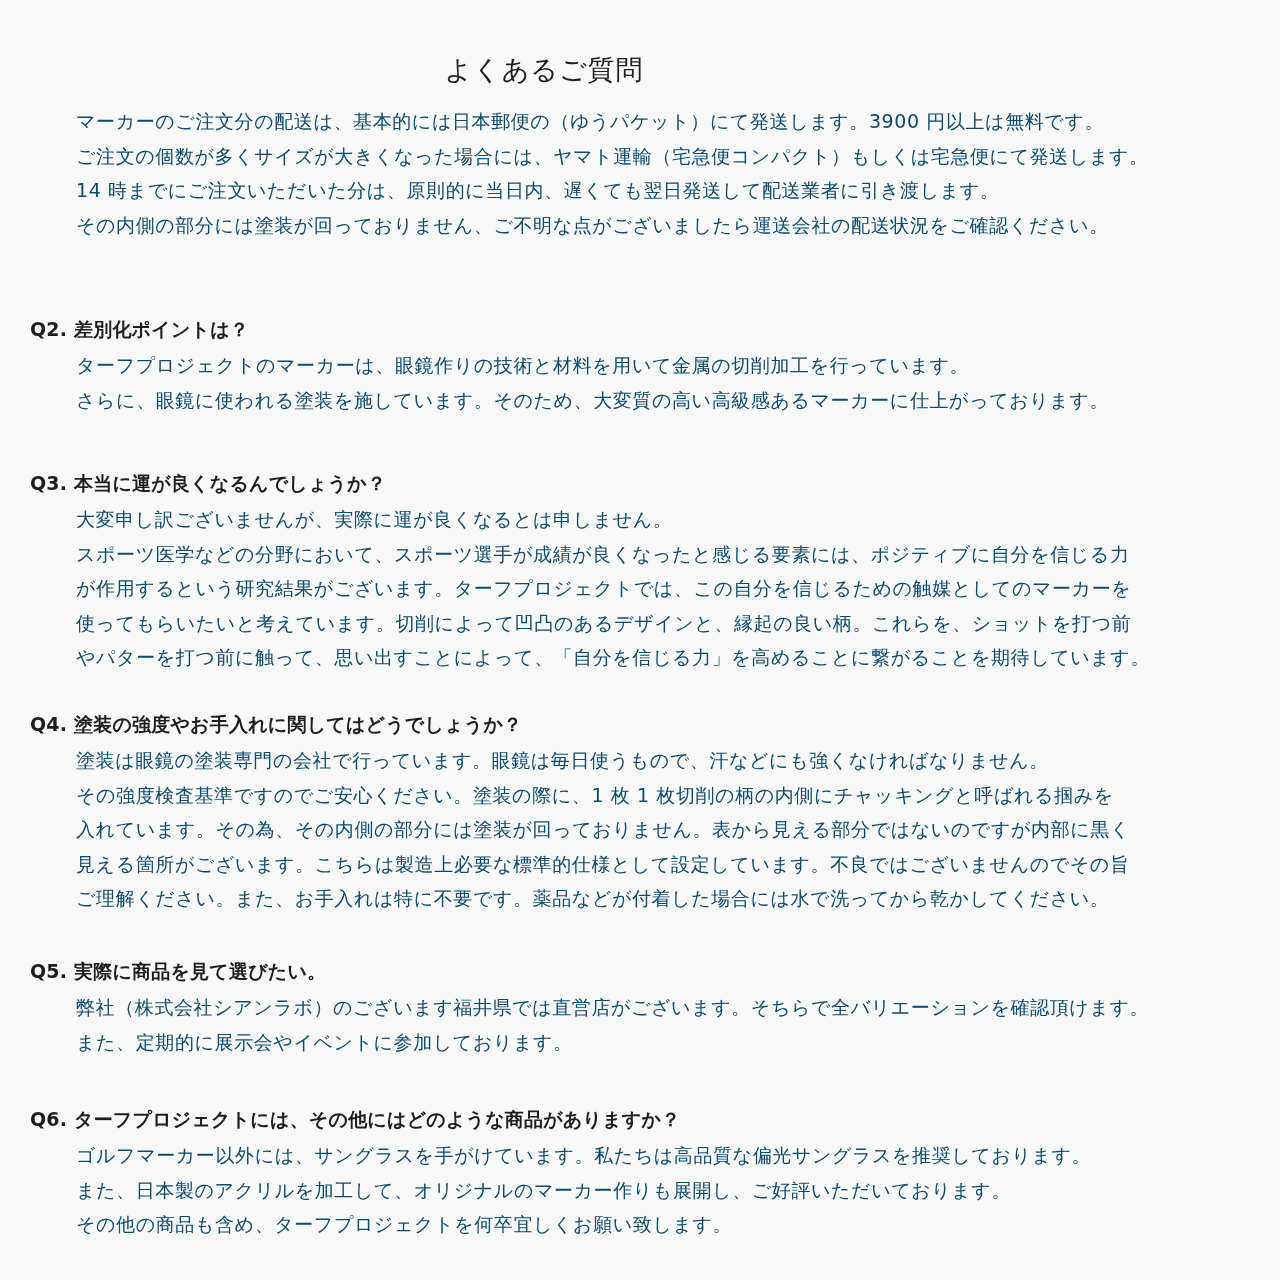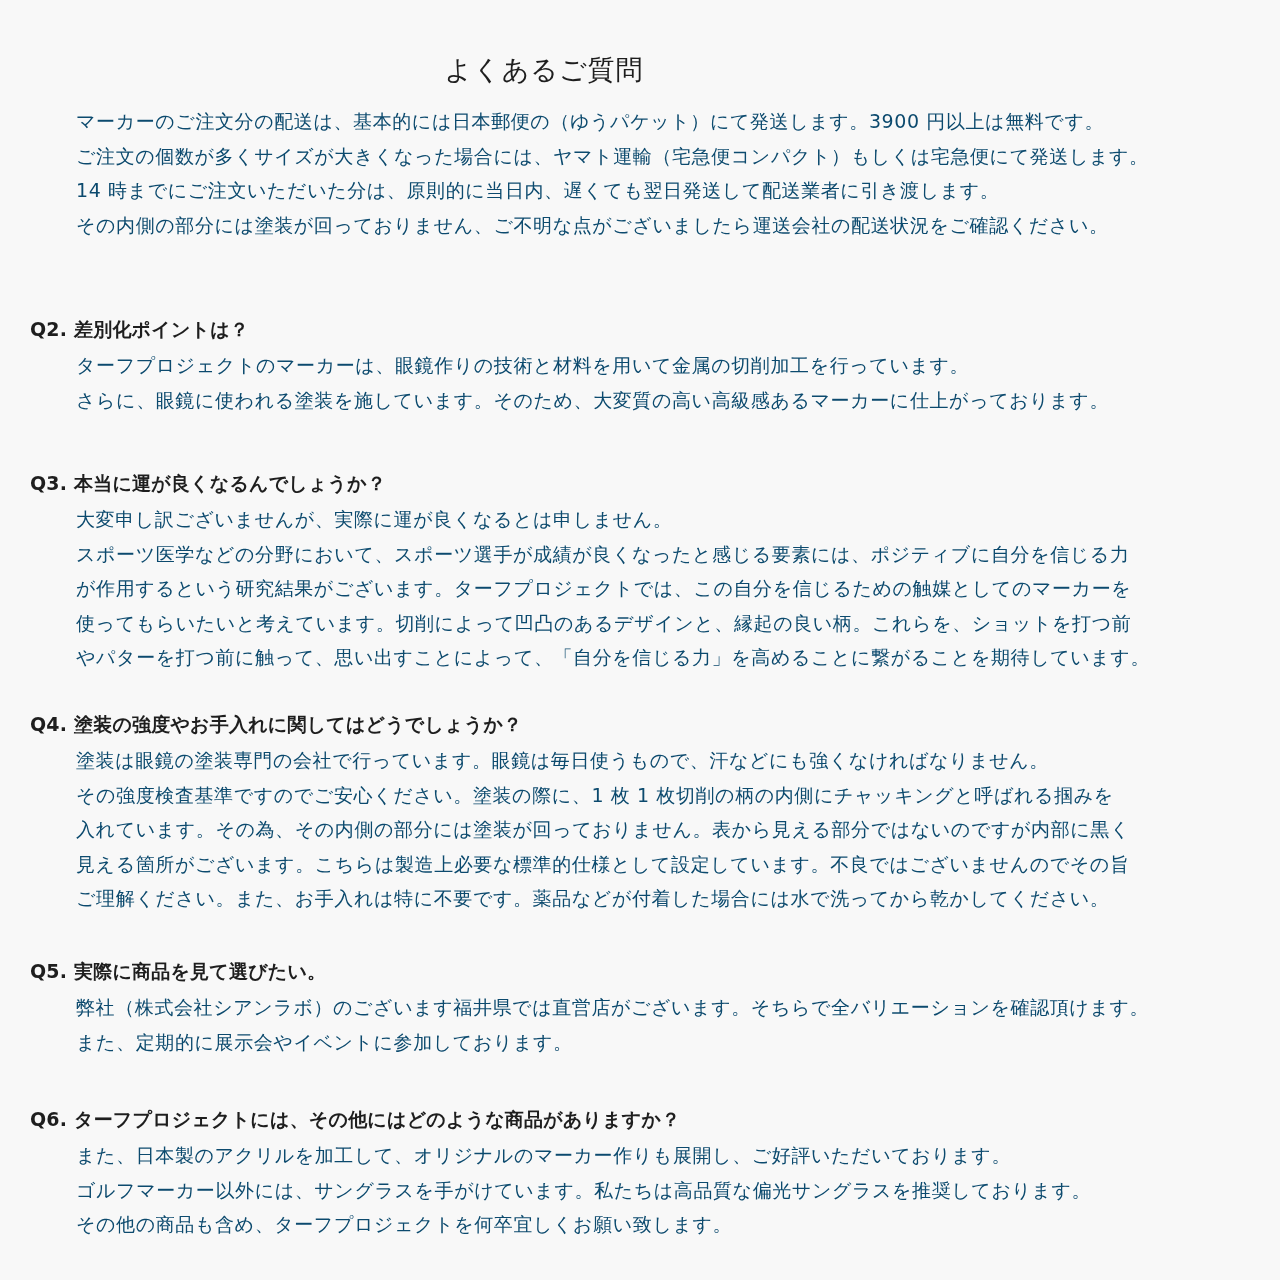--- a/index.html
+++ b/index.html
@@ -102,17 +102,17 @@
   <div class="question">Q5. 実際に商品を見て選びたい。</div>
   <div class="answer">
     <div class="answer-line">弊社（株式会社シアンラボ）のございます福井県では直営店がございます。そちらで全バリエーションを確認頂けます。</div>
     <div class="answer-line">また、定期的に展示会やイベントに参加しております。</div>
   </div>
 </section>
 
 <section class="faq-item" style="top:1104px;">
   <div class="question">Q6. ターフプロジェクトには、その他にはどのような商品がありますか？</div>
   <div class="answer">
+    <div class="answer-line">ゴルフマーカー以外には、サングラスを手がけています。私たちは高品質な偏光サングラスを推奨しております。</div>
     <div class="answer-line">また、日本製のアクリルを加工して、オリジナルのマーカー作りも展開し、ご好評いただいております。</div>
-    <div class="answer-line">ゴルフマーカー以外には、サングラスを手がけています。私たちは高品質な偏光サングラスを推奨しております。</div>
     <div class="answer-line">その他の商品も含め、ターフプロジェクトを何卒宜しくお願い致します。</div>
   </div>
 </section>
 
 </body></html>

